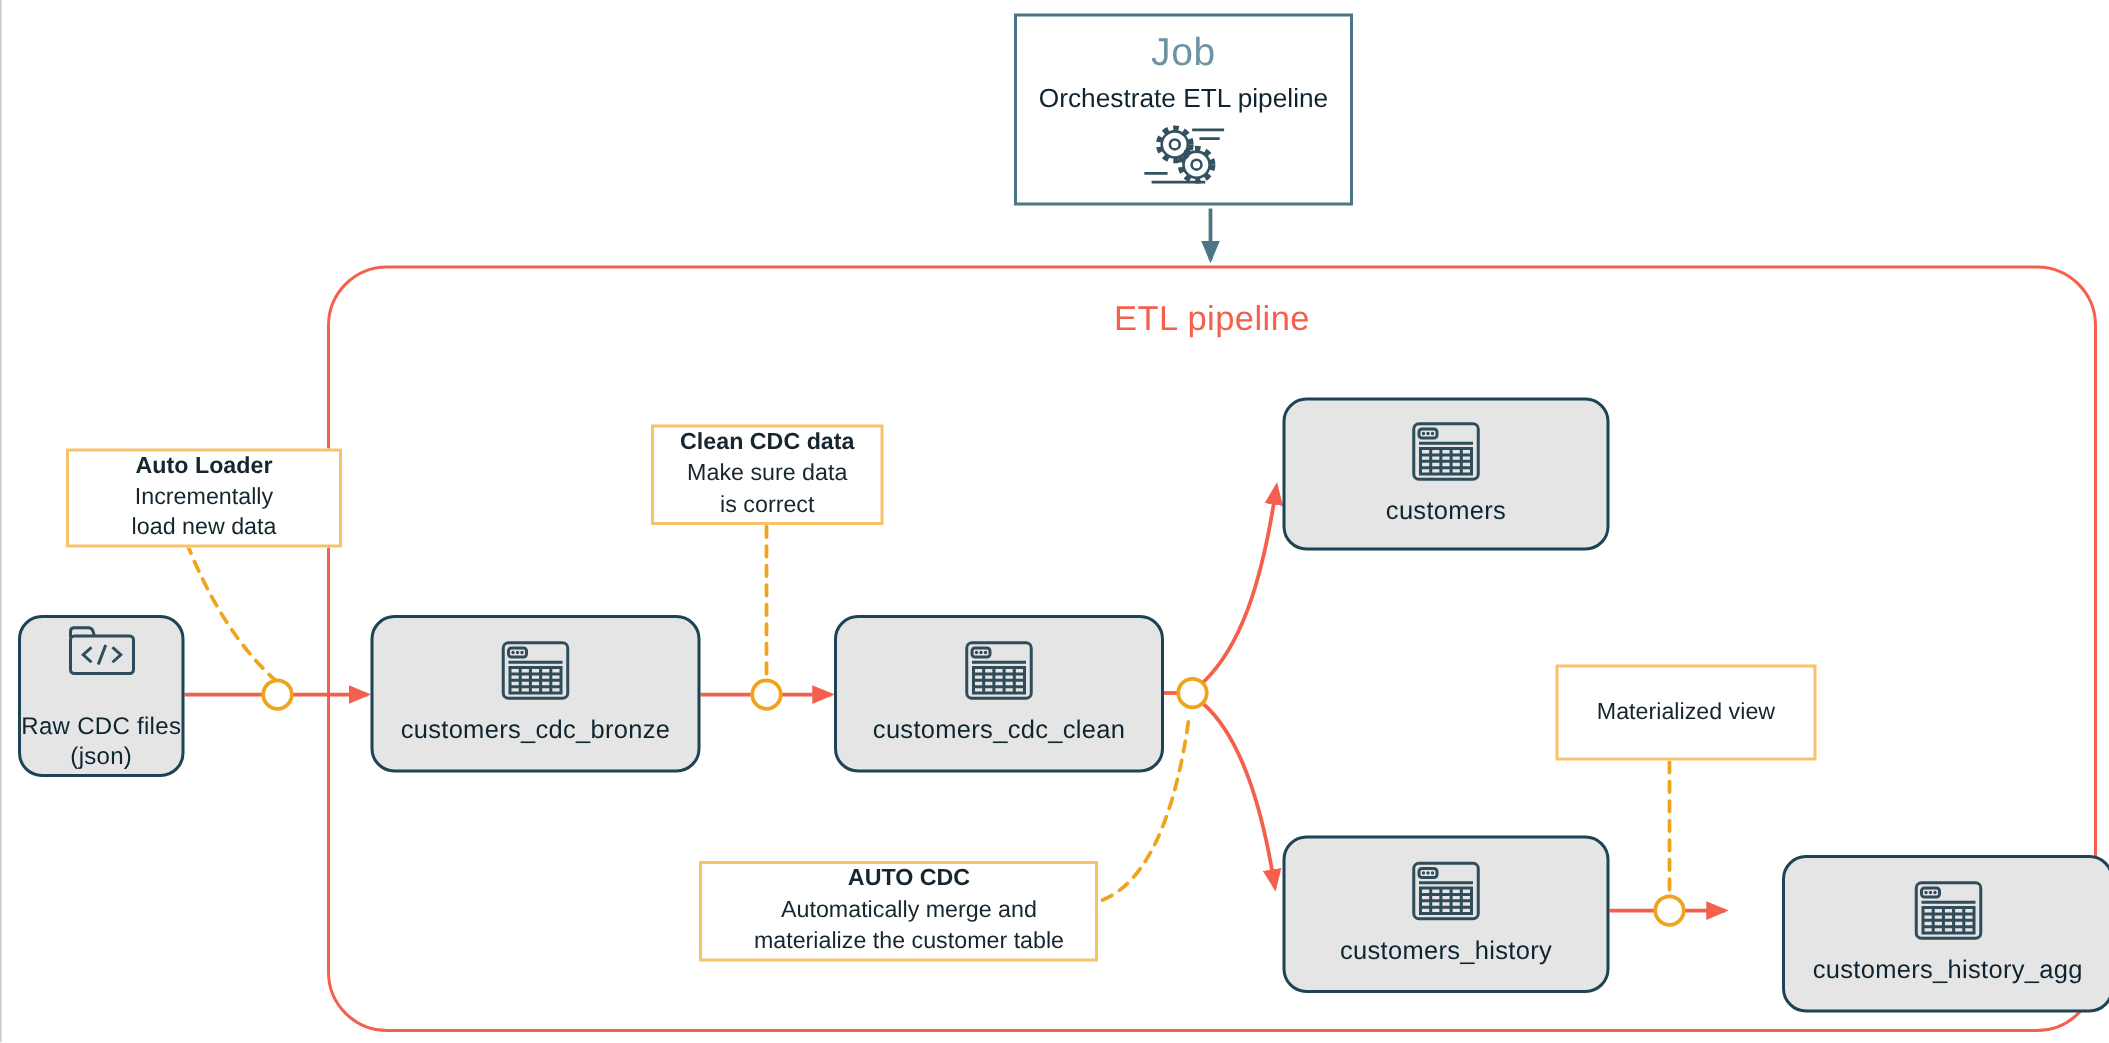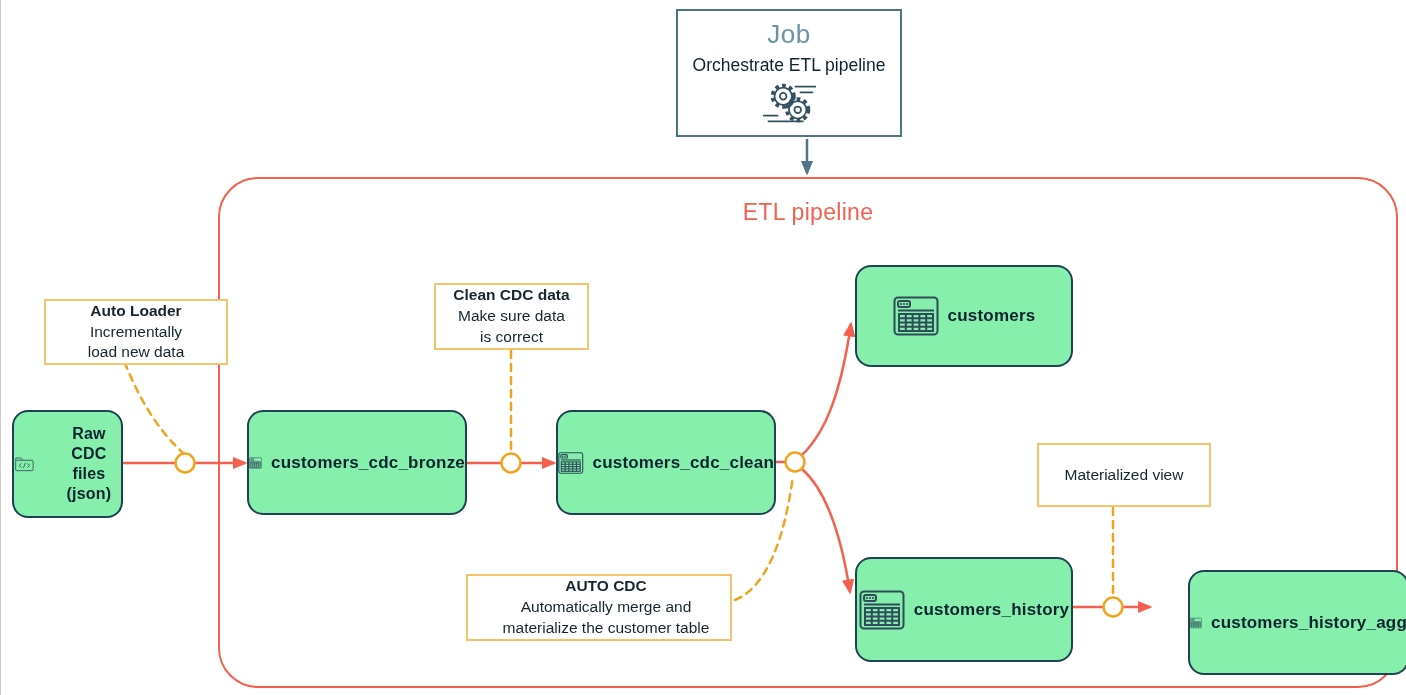--- a/index.html
+++ b/index.html
@@ -24,22 +24,22 @@
   .jobbox {
     position:absolute; left:676px; top:9px; width:226px; height:128px;
     border:2px solid #4e7585; border-radius:0; background:#fff; z-index:3;
     display:flex; flex-direction:column; align-items:center; justify-content:center; gap:5px;
   }
   .job-title { font-size:26px; color:#6b93a3; letter-spacing:.5px; }
   .job-sub   { font-size:17.5px; color:#0e2430; }
 
   
   .node {
-    position:absolute; background:#86efac; border:2.5px solid #1d4354; border-radius:16px;
-    z-index:3; display:flex; flex-direction:row; align-items:center; justify-content:center; gap:9px;font-weight:bold;
+    position:absolute; background:#e5e5e5; border:2.5px solid #1d4354; border-radius:16px;
+    z-index:3; display:flex; flex-direction:column; align-items:center; justify-content:center; gap:9px;
   }
   .node .lbl { font-size:17px; color:#0e2430; text-align:center; line-height:1.25; letter-spacing:.2px; }
 
   
   .ann {
     position:absolute; background:#fff; border:2px solid #f6c36a; z-index:3;
     display:flex; flex-direction:column; align-items:center; justify-content:center;
     font-size:15.5px; line-height:1.34; text-align:center; color:#16262e; padding:4px 6px;
   }
   .ann .t { font-weight:bold; }

